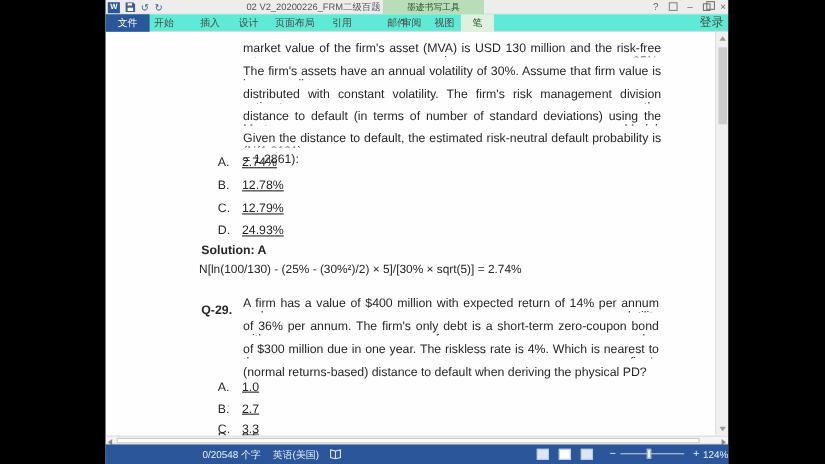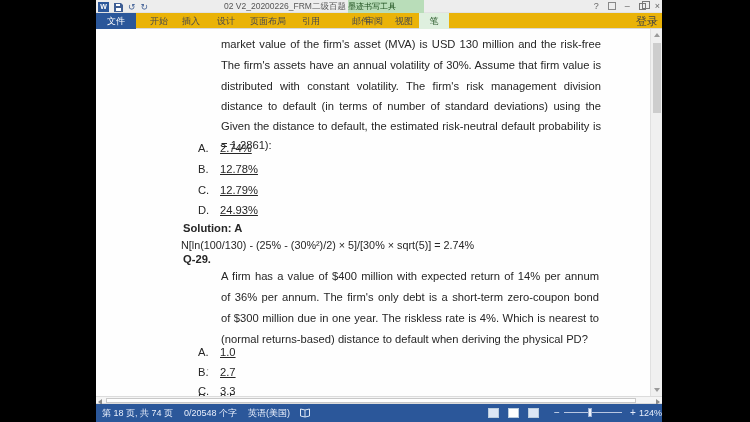--- a/index.html
+++ b/index.html
@@ -11,30 +11,30 @@
 
   
   .titlebar { position:absolute; left:0; top:0; width:566px; height:13px;
               background:#ededed; border-bottom:1px solid #e2e2e2; }
   .qat { position:absolute; left:2px; top:1px; height:11px; display:flex; align-items:center; gap:5px; }
   .word-logo { width:11px; height:10px; background:#2b579a; color:#fff; font-size:7px;
                line-height:10px; text-align:center; font-weight:bold; }
   .mini-icon { font-size:9px; color:#3f5e94; line-height:10px; }
   .save-svg { display:inline-block; }
   .win-title { position:absolute; left:128px; top:1px; font-size:8.5px; color:#555; white-space:nowrap; }
-  .ctx-group { position:absolute; left:252px; top:0; width:76px; height:13px; background:#b9ddb9;
-               color:#1d4f1d; font-size:8px; text-align:left; line-height:13px; white-space:nowrap; overflow:hidden; }
+  .ctx-group { position:absolute; left:252px; top:0; width:92px; height:13px; background:#b9ddb9;
+               color:#1d4f1d; font-size:8px; text-align:center; line-height:13px; white-space:nowrap; overflow:hidden; }
   .win-controls { position:absolute; right:2px; top:0; height:12px; display:flex; gap:9px; align-items:center; }
   .win-btn { font-size:9px; color:#666; line-height:12px; }
   .restore-box { width:7px; height:7px; border:1px solid #777; background:#ededed; position:relative; }
   .restore-box:before { content:""; position:absolute; left:2px; top:-3px; width:6px; height:6px; border:1px solid #777; }
   .ribbon-opt-box { width:8px; height:8px; border:1px solid #888; }
 
   
-  .tabrow { position:absolute; left:0; top:13px; width:566px; height:16px; background:#eab308;
+  .tabrow { position:absolute; left:0; top:13px; width:566px; height:16px; background:#5eead4;
             border-bottom:1px solid #d9d9d9; }
   .rtab { position:absolute; top:0; height:16px; font-size:9px; color:#4a4a4a; line-height:16px;
           white-space:nowrap; }
   .rtab.file { background:#2b579a; color:#fff; text-align:center; }
   .rtab.pen { background:#dff0df; color:#2a5a2a; text-align:center; }
   .signin { position:absolute; right:4px; top:0; font-size:11px; color:#444; line-height:16px; }
 
   
   .docarea { position:absolute; left:0; top:29px; width:566px; height:367px; background:#fefefe; overflow:hidden; }
   .vscroll { position:absolute; right:0; top:0; width:12px; height:367px; background:#f0f0f0; border-left:1px solid #e0e0e0; }
@@ -100,21 +100,21 @@
         <span class="win-btn">?</span>
         <span class="ribbon-opt-box"></span>
         <span class="win-btn">–</span>
         <span class="restore-box"></span>
         <span class="win-btn">×</span>
       </div>
     </div>
 
     <div class="tabrow">
       <span class="rtab file" style="left:0;width:40px">文件</span>
-      <span class="rtab" style="left:54px">开始</span>
+      <span class="rtab" style="left:44px">开始</span>
       <span class="rtab" style="left:86px">插入</span>
       <span class="rtab" style="left:121px">设计</span>
       <span class="rtab" style="left:154px">页面布局</span>
       <span class="rtab" style="left:206px">引用</span>
       <span class="rtab" style="left:256px">邮件</span>
       <span class="rtab" style="left:269px">审阅</span>
       <span class="rtab" style="left:299px">视图</span>
       <span class="rtab pen" style="left:323px;width:30px">笔</span>
       <span class="signin">登录</span>
     </div>
@@ -133,21 +133,21 @@
       <div class="line opt-letter" style="top:134px">B.</div>
       <div class="line opt-text" style="top:134px">12.78%</div>
       <div class="line opt-letter" style="top:155px">C.</div>
       <div class="line opt-text" style="top:155px">12.79%</div>
       <div class="line opt-letter" style="top:175px">D.</div>
       <div class="line opt-text" style="top:175px">24.93%</div>
 
       <div class="line sol-label" style="top:193px">Solution: A</div>
       <div class="line sol-formula" style="top:210px">N[ln(100/130) - (25% - (30%²)/2) × 5]/[30% × sqrt(5)] = 2.74%</div>
 
-      <div class="line qnum" style="top:224px">Q-29.</div>
+      <div class="line qnum" style="top:247px">Q-29.</div>
       <div class="line para" style="top:241px;width:378px">A firm has a value of $400 million with expected return of 14% per annum and volatility</div>
       <div class="line para" style="top:262px;width:378px">of 36% per annum. The firm's only debt is a short-term zero-coupon bond with face value</div>
       <div class="line para" style="top:283px;width:378px">of $300 million due in one year. The riskless rate is 4%. Which is nearest to the firm's</div>
       <div class="line para last" style="top:304px;width:378px">(normal returns-based) distance to default when deriving the physical PD?</div>
       <div class="para-mark">·</div>
 
       <div class="line opt-letter" style="top:317px">A.</div>
       <div class="line opt-text" style="top:317px">1.0</div>
       <div class="line opt-letter" style="top:337px">B.</div>
       <div class="line opt-text" style="top:337px">2.7</div>
@@ -163,21 +163,20 @@
       </div>
     </div>
 
     <div class="hscroll">
       <span class="tri-left"></span>
       <div class="hthumb"></div>
       <span class="tri-right"></span>
     </div>
 
     <div class="statusbar">
-      <span class="sb-item" style="left:6px">第 18 页, 共 74 页</span>
       <span class="sb-item" style="left:88px">0/20548 个字</span>
       <span class="sb-item" style="left:152px">英语(美国)</span>
       <span class="book-svg" style="left:204px">
         <svg width="11" height="10" viewBox="0 0 11 10">
             <path d="M0.5 1 L5 2 L9.5 1 V8 L5 9 L0.5 8 Z" fill="none" stroke="#dce6f5" stroke-width="1"></path>
             <line x1="5" y1="2" x2="5" y2="9" stroke="#dce6f5"></line>
           </svg>
       </span>
       <span class="view-icon i1" style="left:392px"></span>
       <span class="view-icon i2" style="left:412px"></span>

